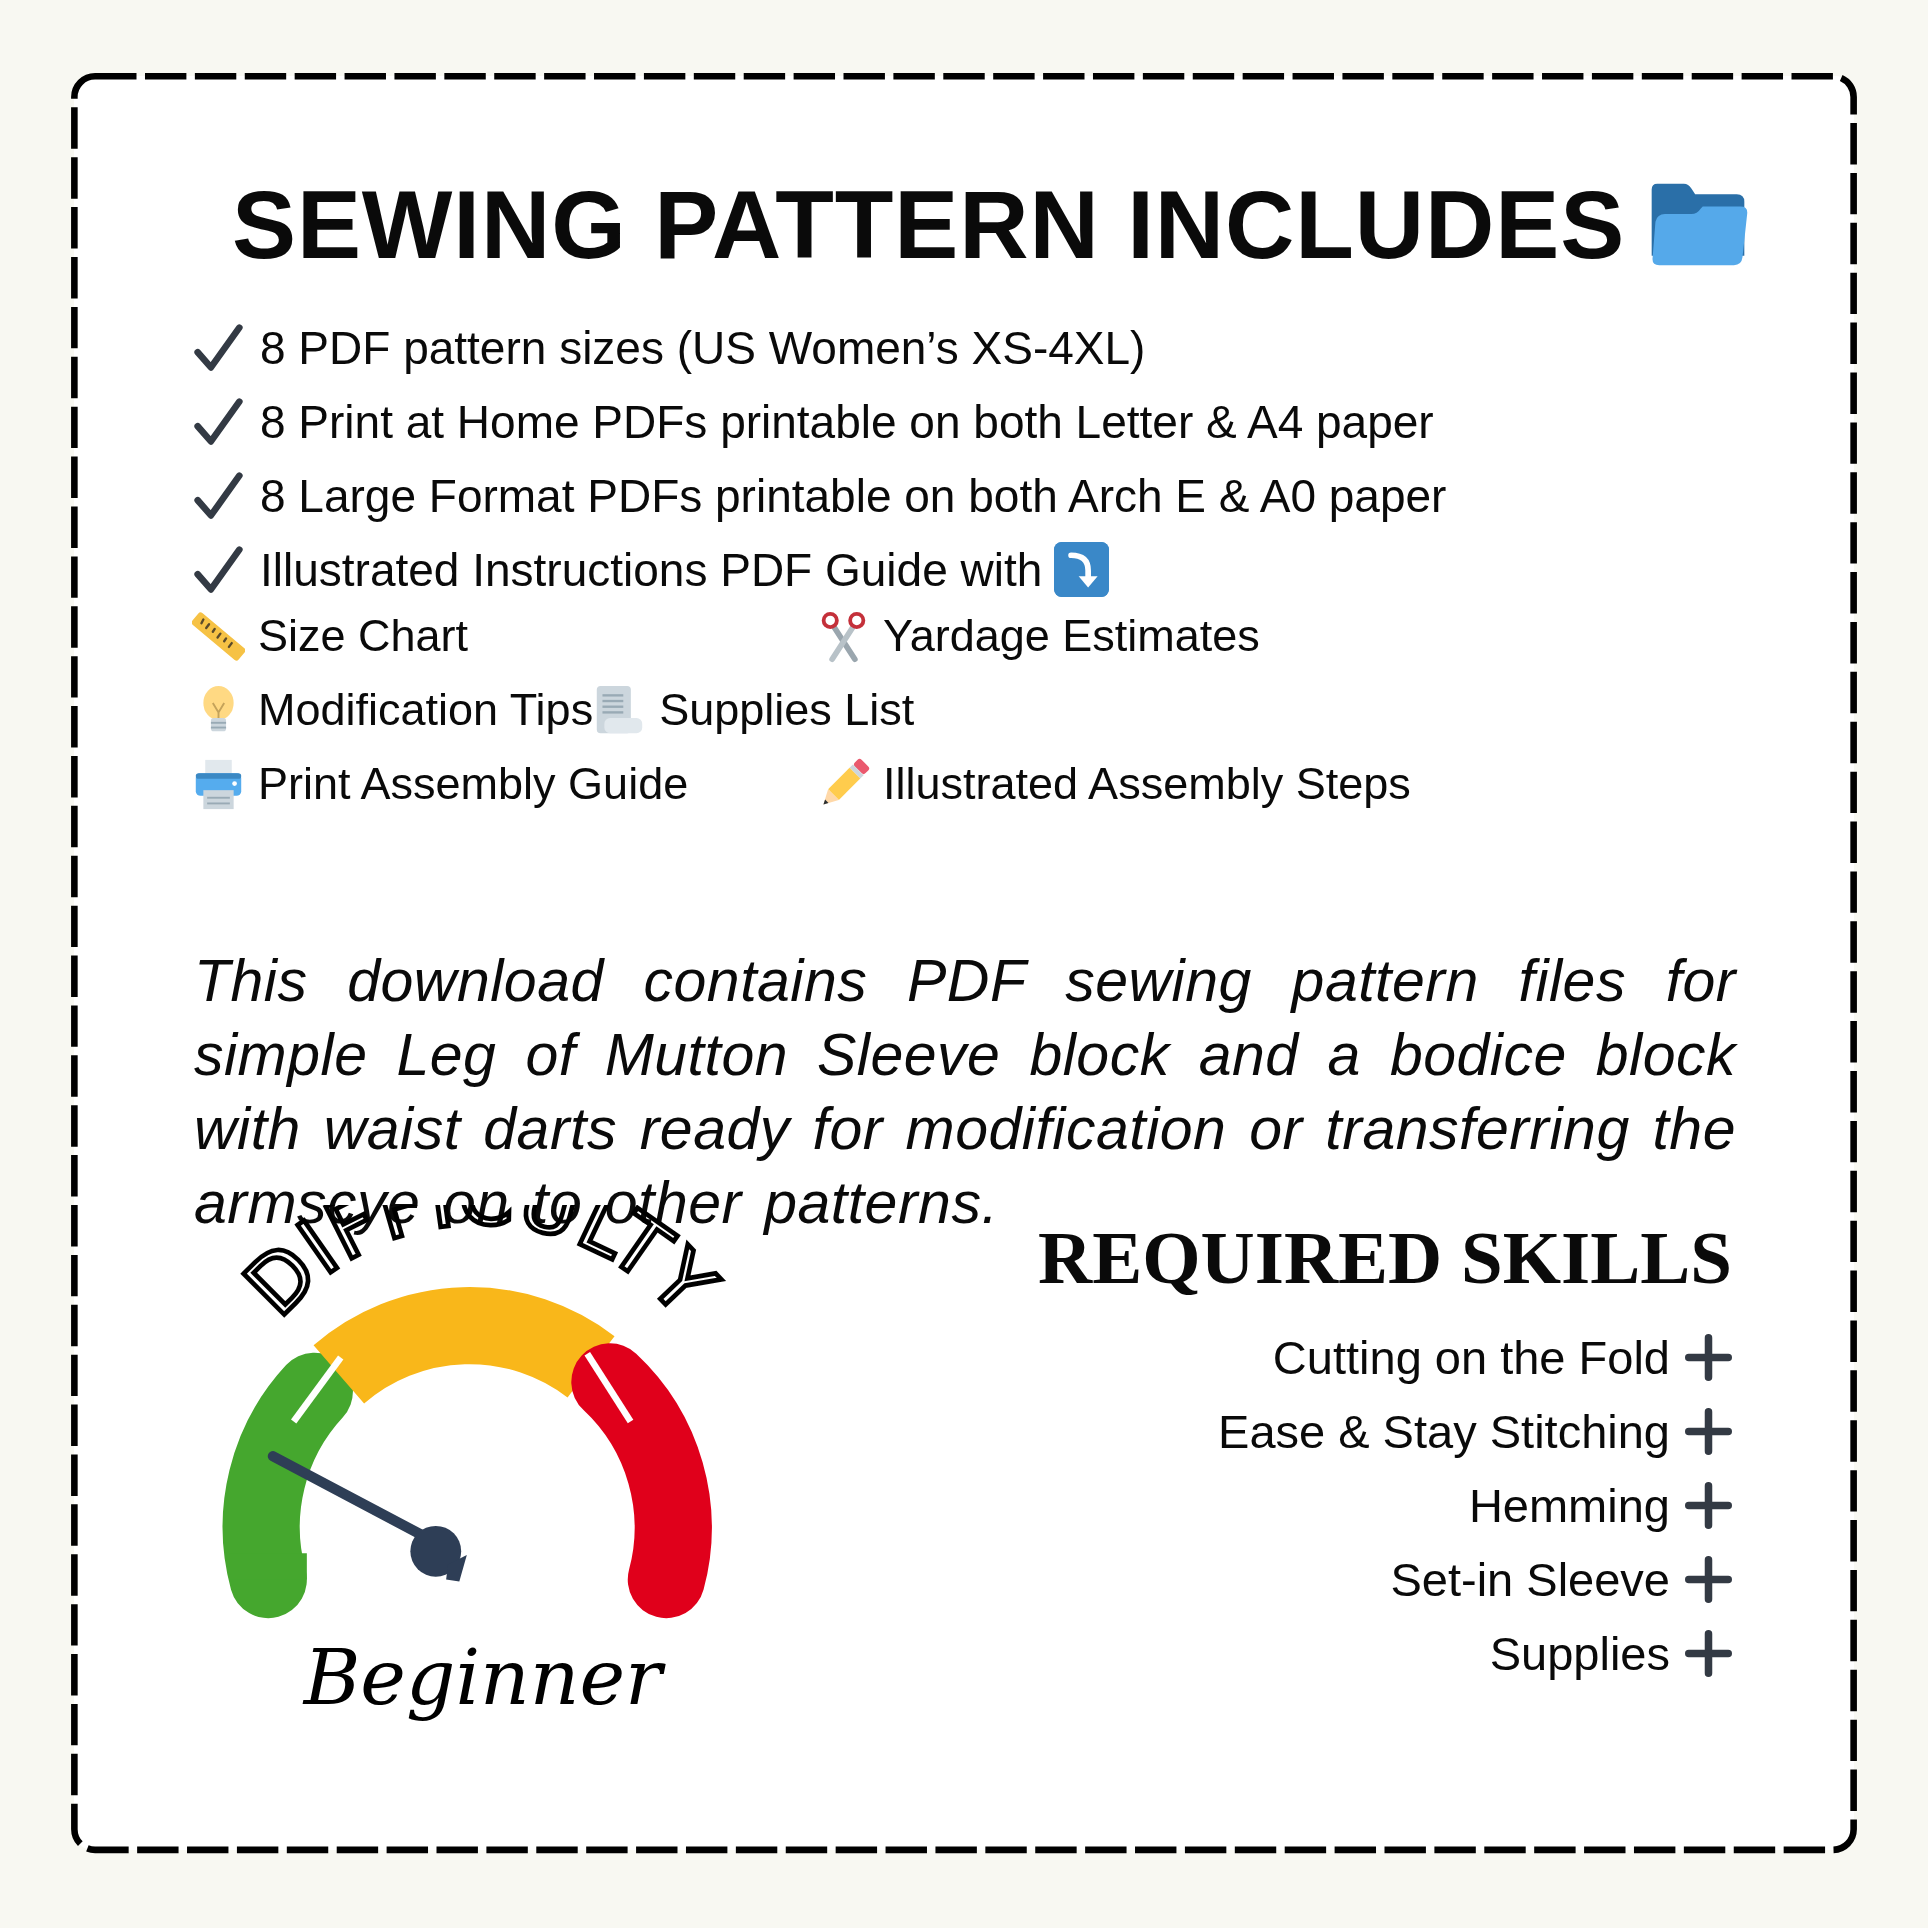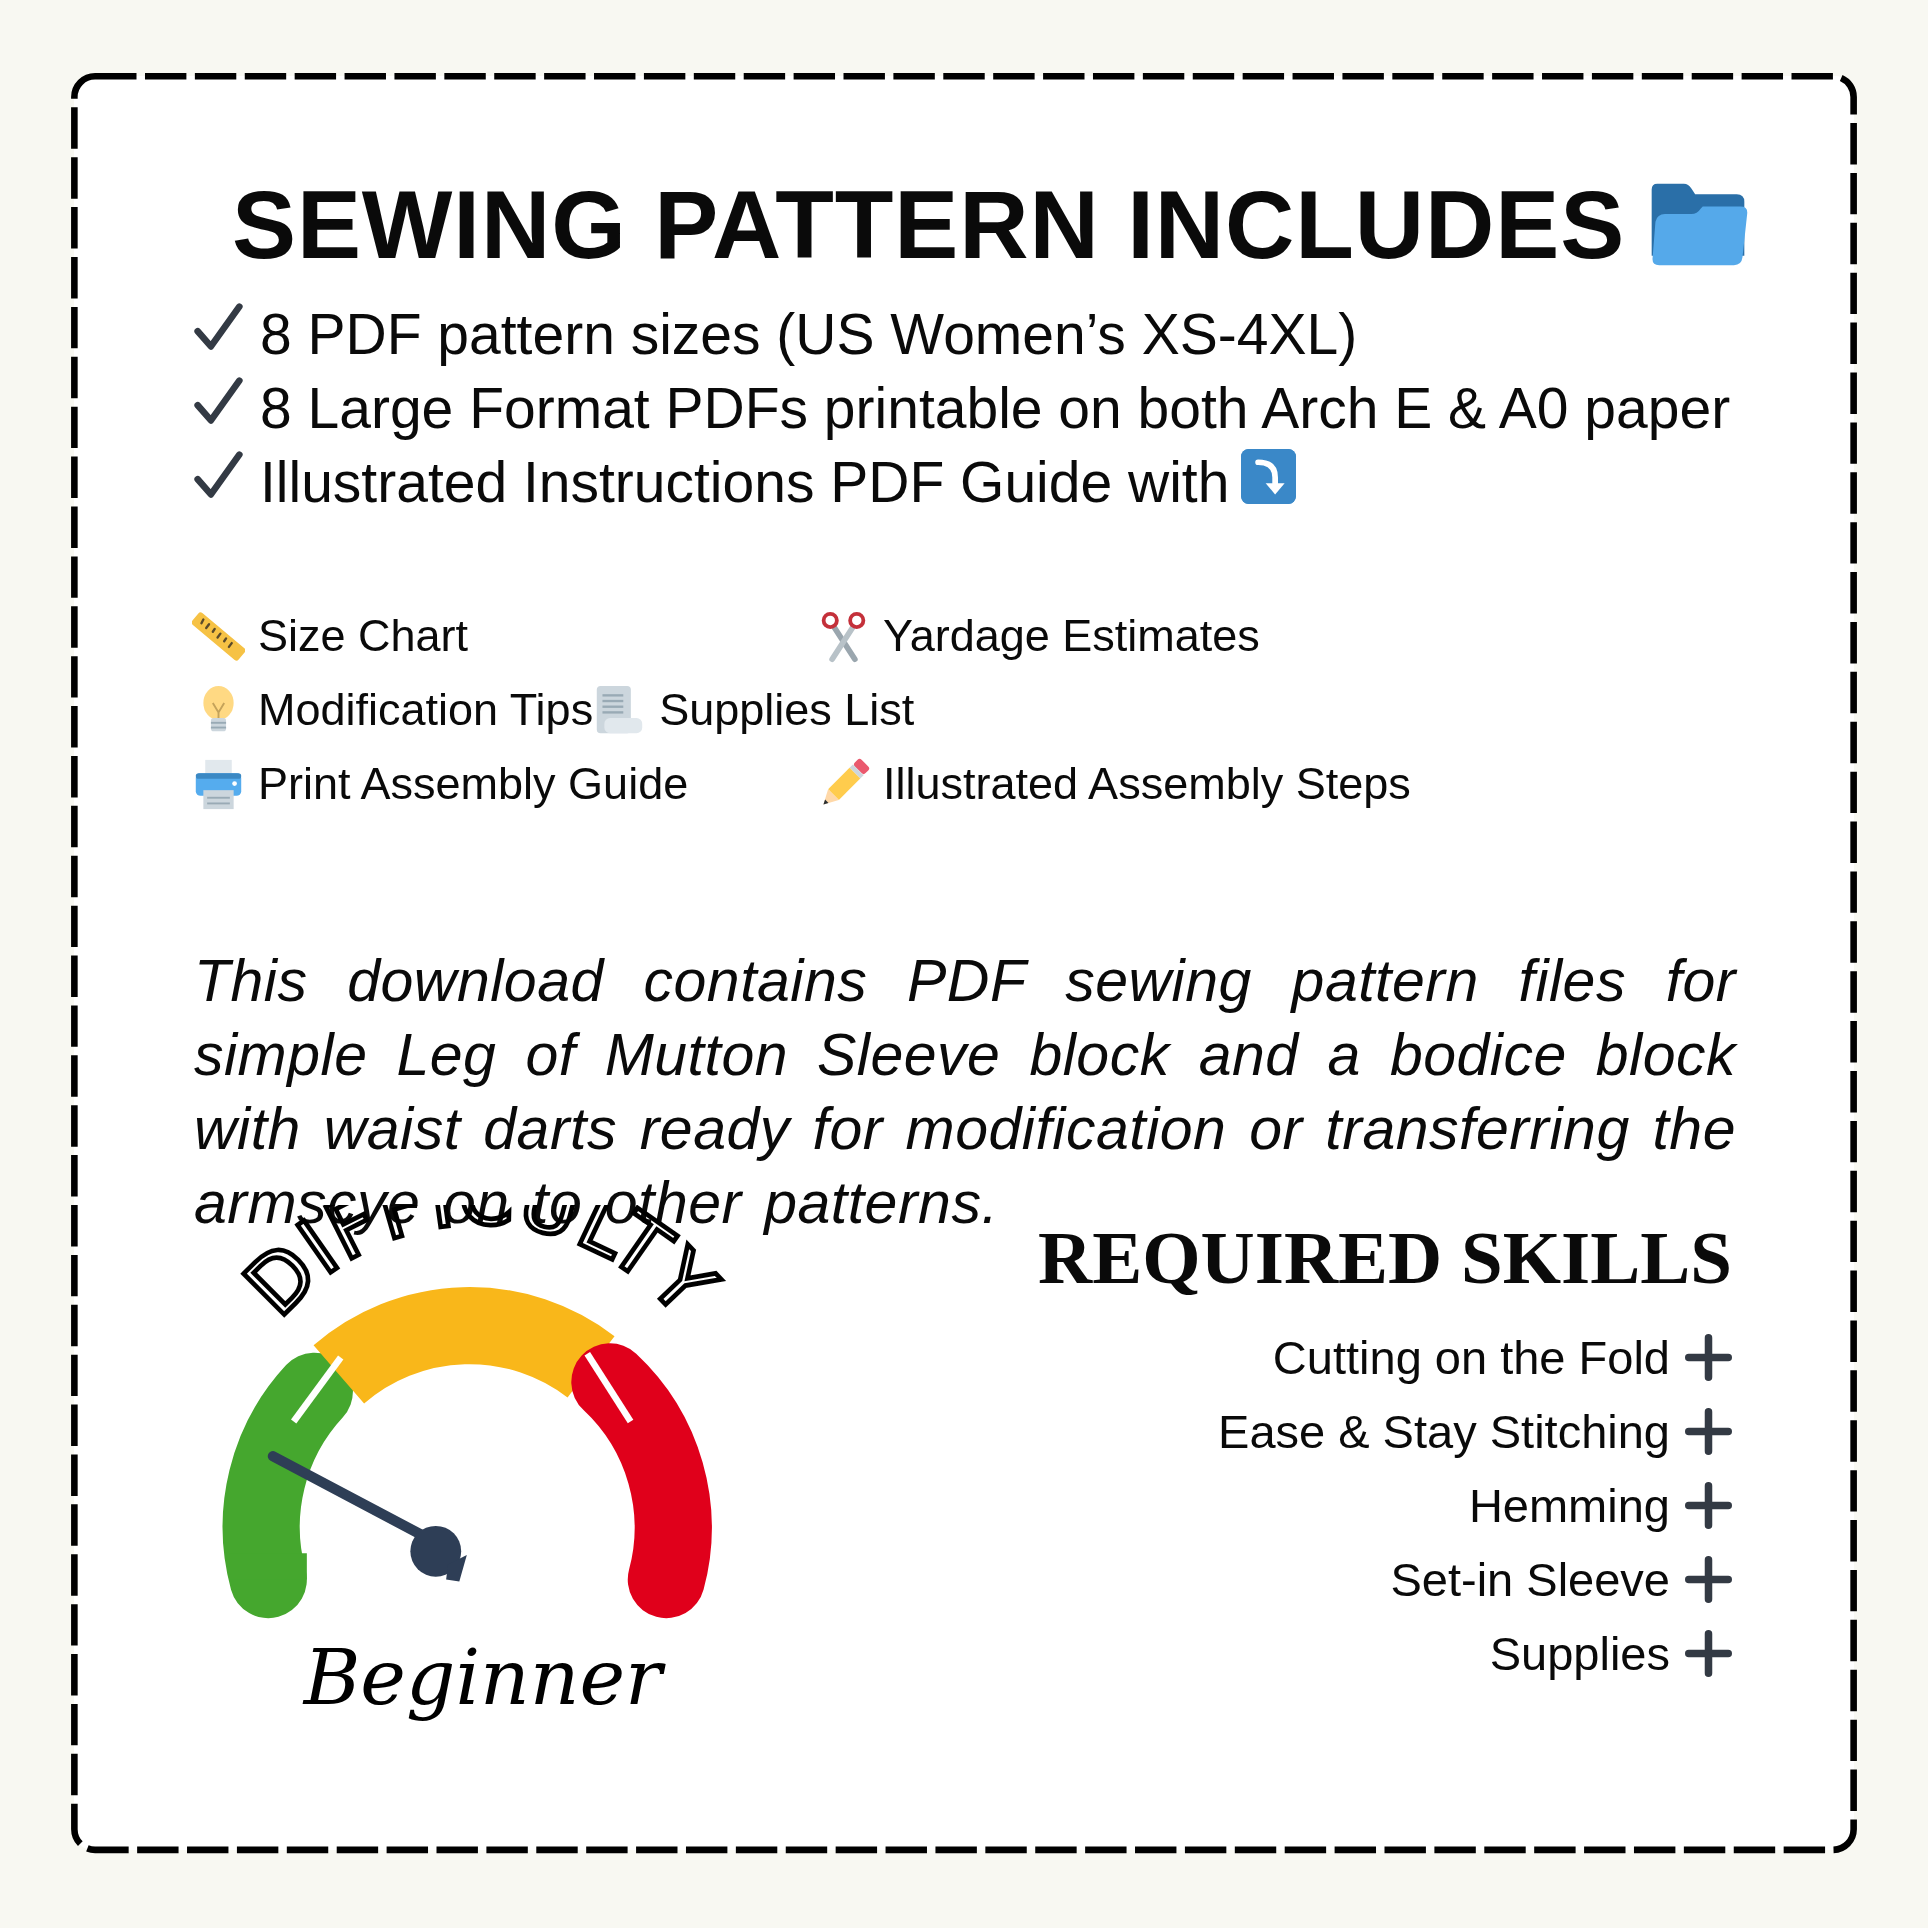--- a/index.html
+++ b/index.html
@@ -18,22 +18,22 @@
   }
   .title {
     position: absolute; left: 232px; top: 158px;
     font-size: 96px; font-weight: 700; letter-spacing: 0.9px;
     line-height: 113px; white-space: nowrap;
     display: flex; align-items: center; margin-top: 10px;
   }
   .folder-icon { margin-left: 21px; width: 104px; height: 89px; display: inline-block; }
   .check-list { position: absolute; left: 192px; top: 301px; }
   .check-item {
-    height: 74px; display: flex; align-items: flex-start;
-    font-size: 57px; white-space: nowrap;
+    height: 74px; display: flex; align-items: flex-end;
+    font-size: 46px; white-space: nowrap;
   }
   .check-icon { width: 53px; height: 53px; margin-right: 15px; flex: none; }
   .arrow-icon {
     display: inline-block; width: 55px; height: 55px; margin-left: 11.3px;
     background: #3a88c8; border-radius: 7.5px; vertical-align: middle; position: relative;
   }
   .extras { position: absolute; left: 192px; top: 599px; width: 1318px; }
   .extra-row { height: 74px; display: flex; align-items: center; }
   .extra-item { display: flex; align-items: center; font-size: 45px; white-space: nowrap; }
   .extra-item.left { width: 625px; }
@@ -75,20 +75,26 @@
   <div class="check-item">
     <svg class="check-icon" viewBox="0 0 56 56">
       <path d="M6 32 L20 48 L50 6" fill="none" stroke="#333a44" stroke-width="7" stroke-linecap="round" stroke-linejoin="round"></path>
     </svg>
     <span>8 PDF pattern sizes (US Women’s XS-4XL)</span>
   </div>
   <div class="check-item">
     <svg class="check-icon" viewBox="0 0 56 56">
       <path d="M6 32 L20 48 L50 6" fill="none" stroke="#333a44" stroke-width="7" stroke-linecap="round" stroke-linejoin="round"></path>
     </svg>
+    <span>8 Print at Home PDFs printable on both Letter &amp; A4 paper</span>
+  </div>
+  <div class="check-item">
+    <svg class="check-icon" viewBox="0 0 56 56">
+      <path d="M6 32 L20 48 L50 6" fill="none" stroke="#333a44" stroke-width="7" stroke-linecap="round" stroke-linejoin="round"></path>
+    </svg>
     <span>8 Large Format PDFs printable on both Arch E &amp; A0 paper</span>
   </div>
   <div class="check-item">
     <svg class="check-icon" viewBox="0 0 56 56">
       <path d="M6 32 L20 48 L50 6" fill="none" stroke="#333a44" stroke-width="7" stroke-linecap="round" stroke-linejoin="round"></path>
     </svg>
     <span>Illustrated Instructions PDF Guide with</span>
     <svg class="arrow-icon" viewBox="0 0 58 58">
       <rect x="0" y="0" width="58" height="58" rx="8" fill="#3a88c8"></rect>
       <path d="M18 14 Q36 14 36 30 V38" fill="none" stroke="#fff" stroke-width="6" stroke-linecap="round"></path>

